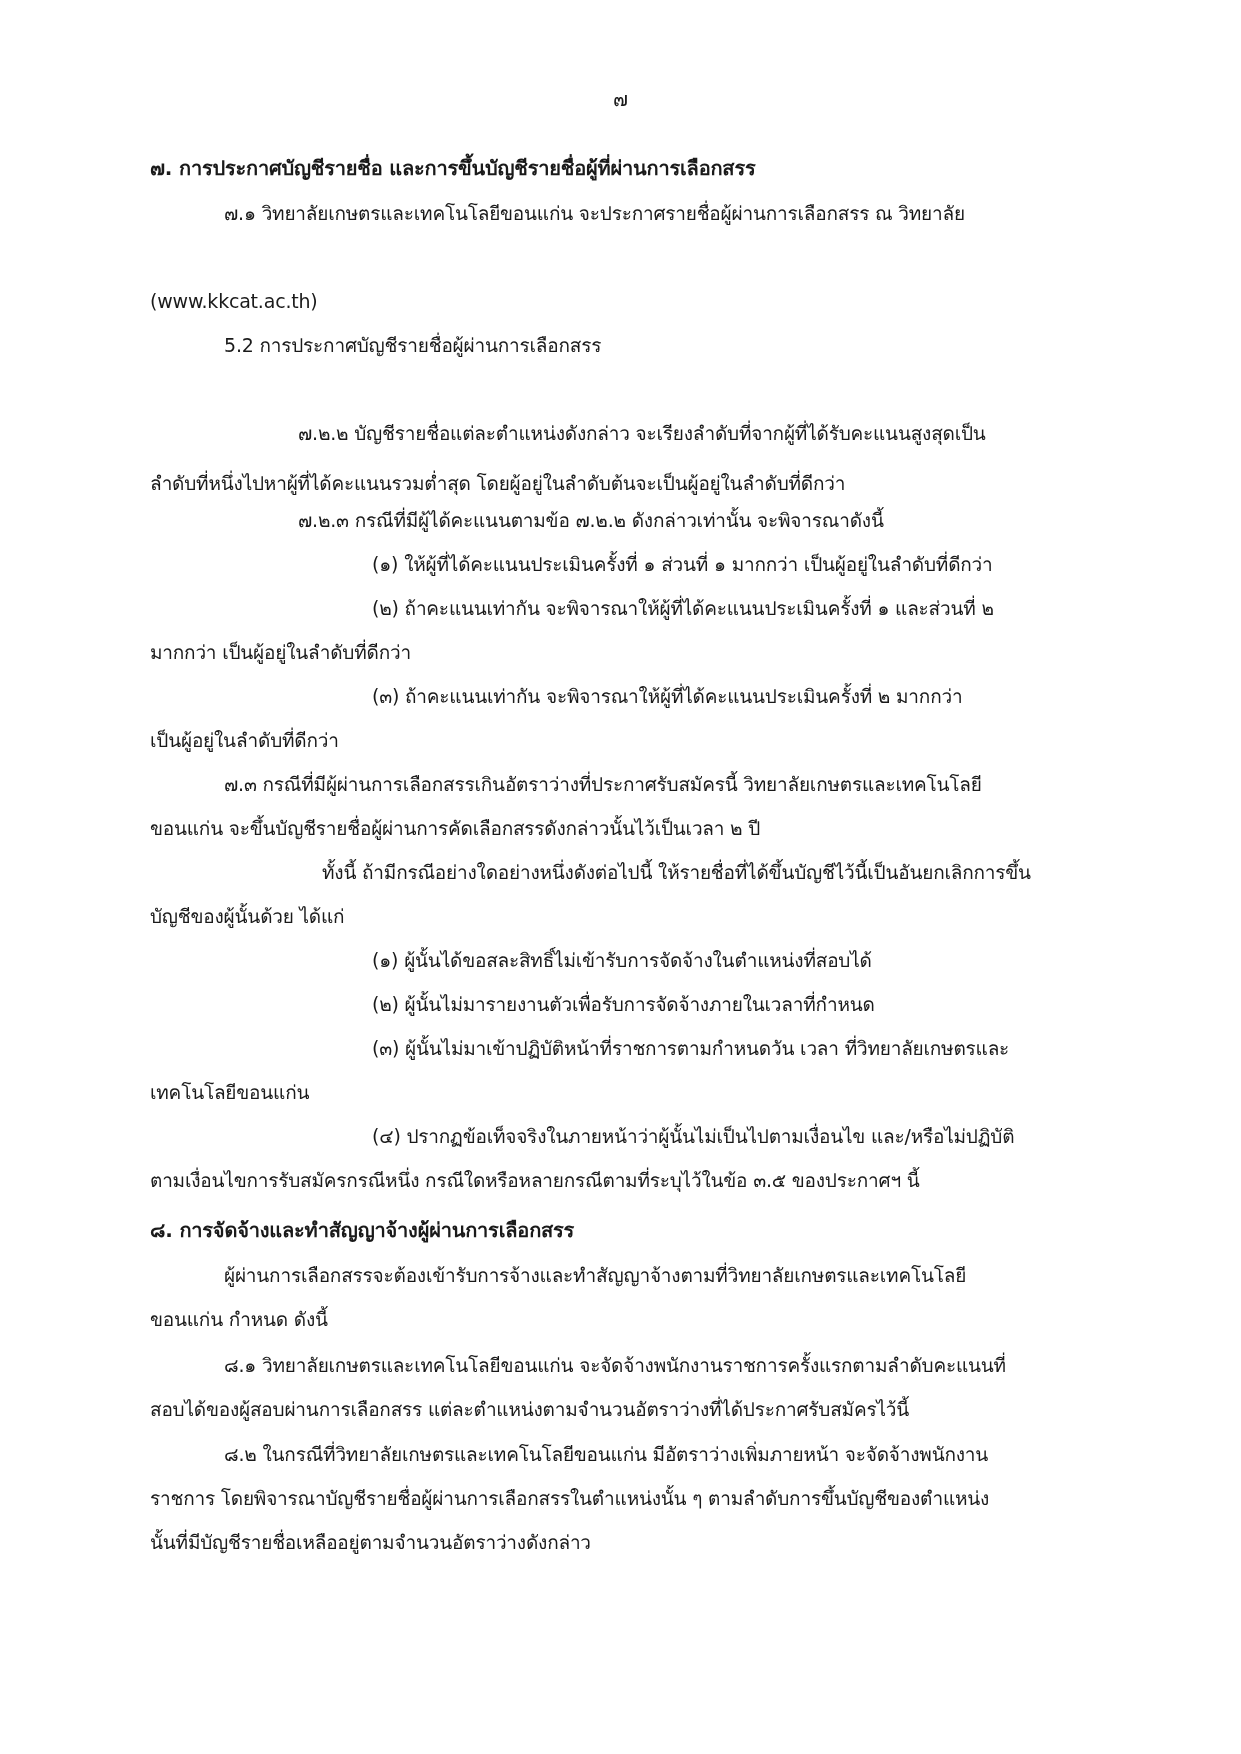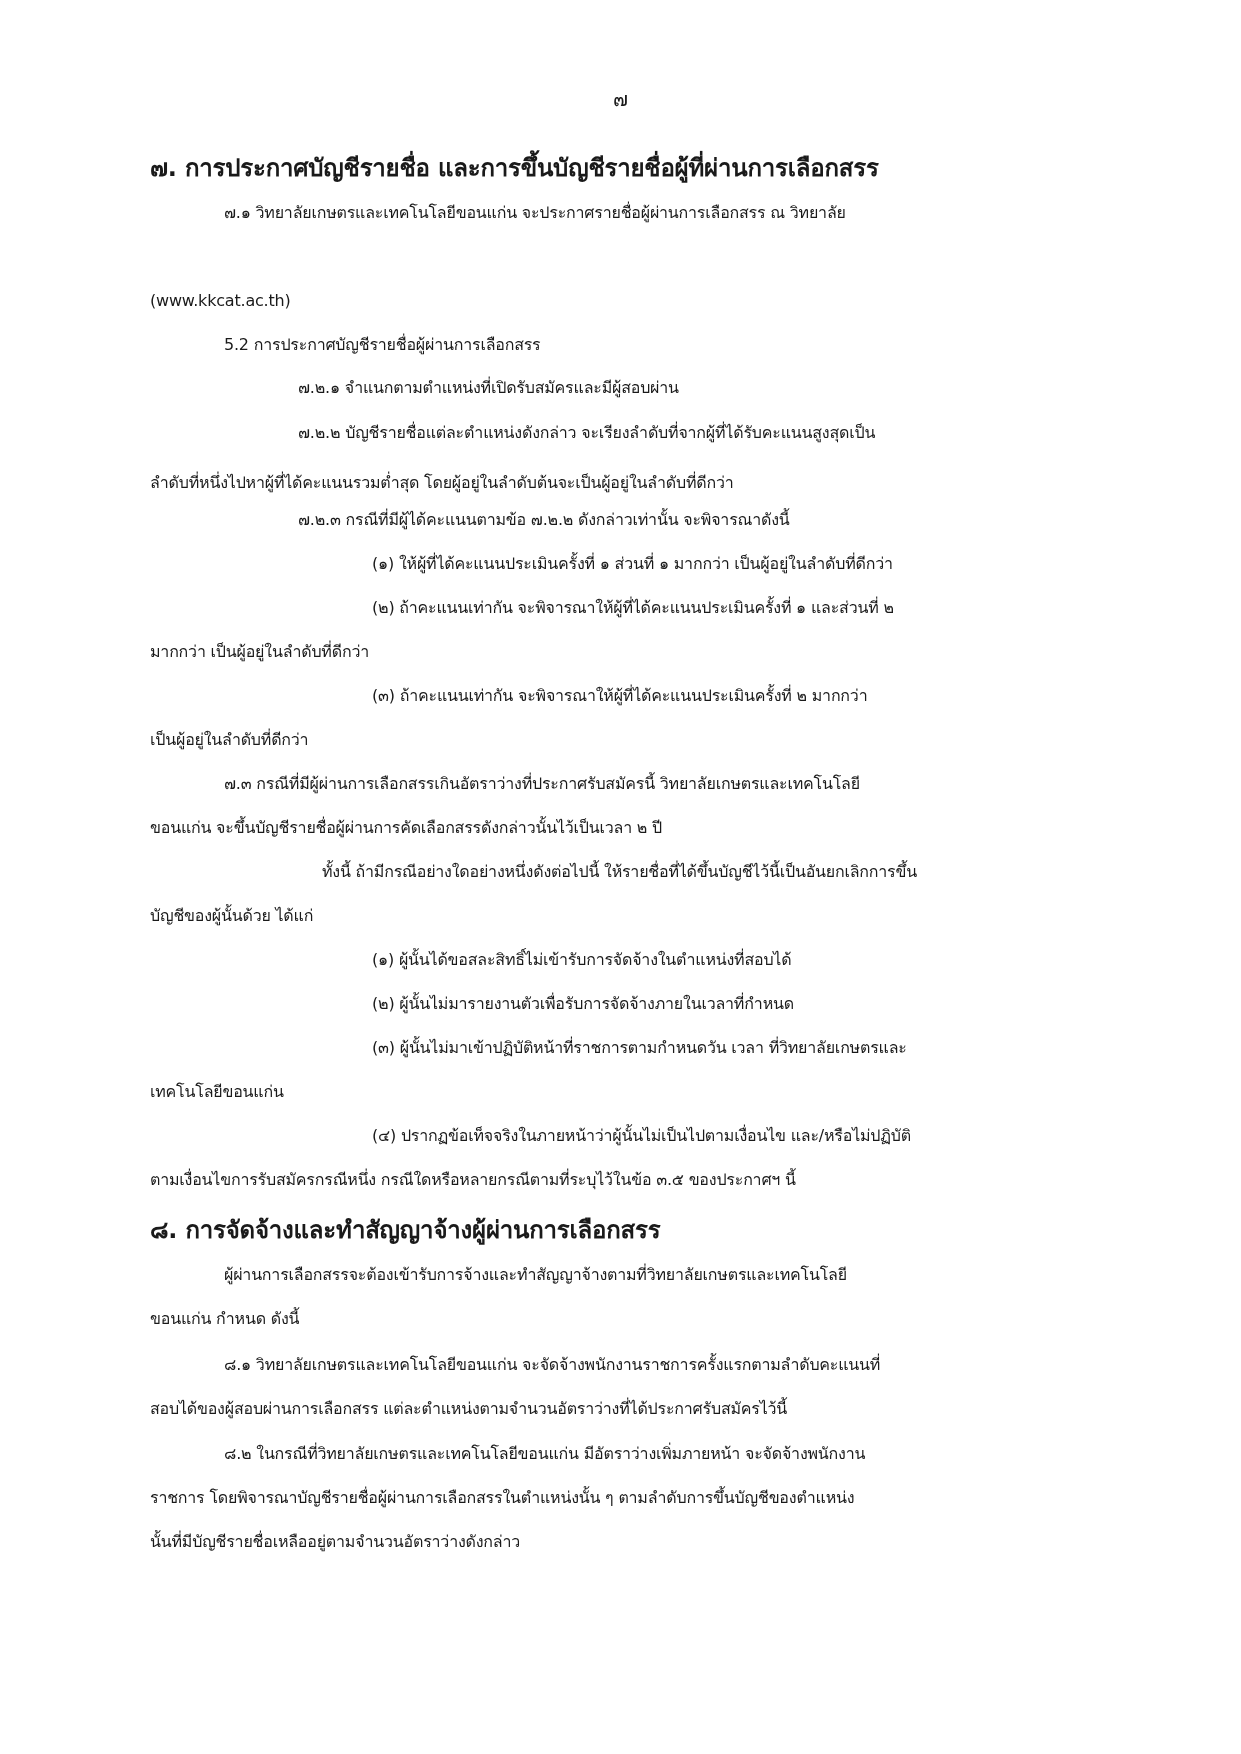--- a/index.html
+++ b/index.html
@@ -19,52 +19,51 @@
       position: absolute;
       left: 0;
       top: 0;
       width: 1241px;
       height: 1754px;
       background: #ffffff;
     }
     .line {
       position: absolute;
       white-space: nowrap;
-      font-size: 16px;
+      font-size: 19px;
       line-height: 26px;
       letter-spacing: -0.2px;
     }
     .page-number {
       position: absolute;
       top: 86px;
       left: 0;
       width: 1241px;
       text-align: center;
       font-size: 20px;
       line-height: 26px;
     }
     .heading {
       font-weight: bold;
-      font-size: 24px;
+      font-size: 20px;
     }
   </style>
 </head>
 <body>
 
 <div class="page">
 
   <div class="page-number">๗</div>
 
   <div class="line heading" style="left:150px; top:155px;">๗. การประกาศบัญชีรายชื่อ และการขึ้นบัญชีรายชื่อผู้ที่ผ่านการเลือกสรร</div>
 
   <div class="line" style="left:224px; top:200px;">๗.๑ วิทยาลัยเกษตรและเทคโนโลยีขอนแก่น จะประกาศรายชื่อผู้ผ่านการเลือกสรร ณ วิทยาลัย</div>
   <div class="line" style="left:150px; top:288px;">(www.kkcat.ac.th)</div>
 
   <div class="line" style="left:224px; top:332px;">5.2 การประกาศบัญชีรายชื่อผู้ผ่านการเลือกสรร</div>
-  <div class="line" style="left:298px; top:375px;">๗.๒.๑ จำแนกตามตำแหน่งที่เปิดรับสมัครและมีผู้สอบผ่าน</div>
   <div class="line" style="left:298px; top:420px;">๗.๒.๒ บัญชีรายชื่อแต่ละตำแหน่งดังกล่าว จะเรียงลำดับที่จากผู้ที่ได้รับคะแนนสูงสุดเป็น</div>
   <div class="line" style="left:150px; top:463px;margin-top:7px;">ลำดับที่หนึ่งไปหาผู้ที่ได้คะแนนรวมต่ำสุด โดยผู้อยู่ในลำดับต้นจะเป็นผู้อยู่ในลำดับที่ดีกว่า</div>
   <div class="line" style="left:298px; top:507px;">๗.๒.๓ กรณีที่มีผู้ได้คะแนนตามข้อ ๗.๒.๒ ดังกล่าวเท่านั้น จะพิจารณาดังนี้</div>
 
   <div class="line" style="left:372px; top:551px;">(๑) ให้ผู้ที่ได้คะแนนประเมินครั้งที่ ๑ ส่วนที่ ๑ มากกว่า เป็นผู้อยู่ในลำดับที่ดีกว่า</div>
   <div class="line" style="left:372px; top:595px;">(๒) ถ้าคะแนนเท่ากัน จะพิจารณาให้ผู้ที่ได้คะแนนประเมินครั้งที่ ๑ และส่วนที่ ๒</div>
   <div class="line" style="left:150px; top:639px;">มากกว่า เป็นผู้อยู่ในลำดับที่ดีกว่า</div>
   <div class="line" style="left:372px; top:683px;">(๓) ถ้าคะแนนเท่ากัน จะพิจารณาให้ผู้ที่ได้คะแนนประเมินครั้งที่ ๒ มากกว่า</div>
   <div class="line" style="left:150px; top:727px;">เป็นผู้อยู่ในลำดับที่ดีกว่า</div>
 

